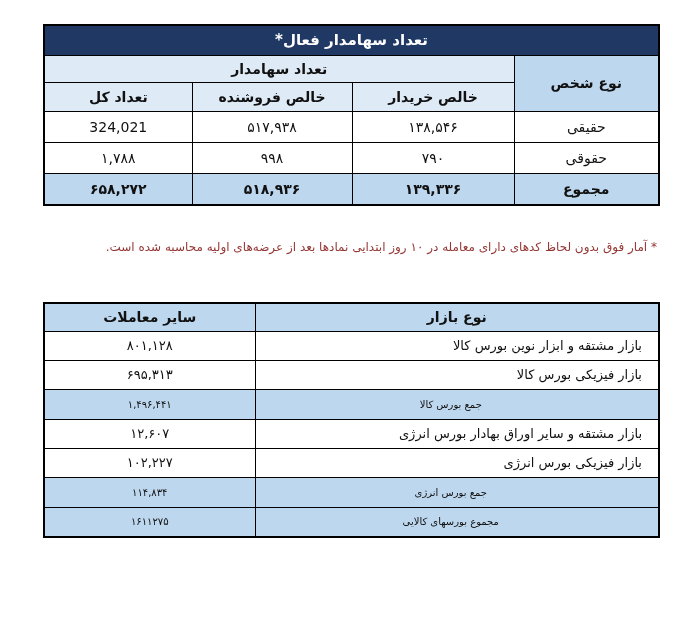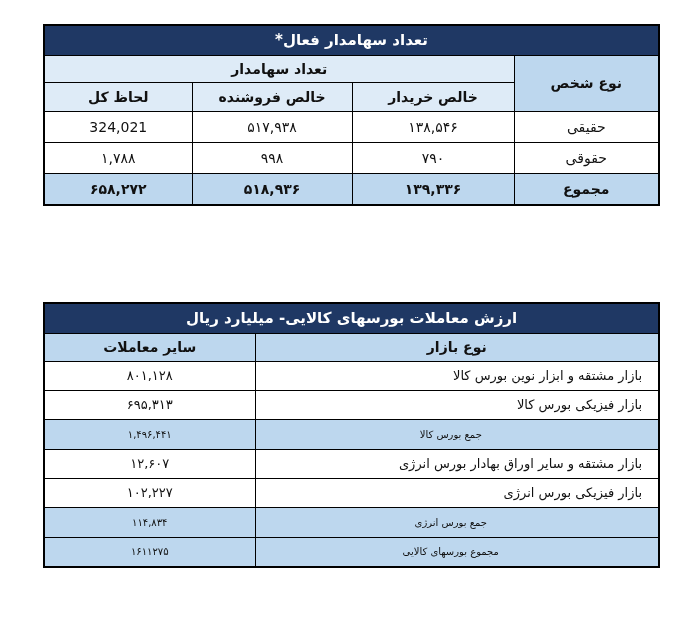--- a/index.html
+++ b/index.html
@@ -98,21 +98,21 @@
       <tr>
         <th class="title-cell" colspan="4">تعداد سهامدار فعال*</th>
       </tr>
       <tr>
         <th class="hdr person-hdr" rowspan="2">نوع شخص</th>
         <th class="hdr group-hdr" colspan="3">تعداد سهامدار</th>
       </tr>
       <tr>
         <th class="hdr sub-hdr">خالص خریدار</th>
         <th class="hdr sub-hdr">خالص فروشنده</th>
-        <th class="hdr sub-hdr">لحاظ کل</th>
+        <th class="hdr sub-hdr">تعداد کل</th>
       </tr>
     </thead>
     <tbody id="t1-body">
     <tr>
       <td>حقیقی</td>
       <td>۱۳۸,۵۴۶</td>
       <td>۵۱۷,۹۳۸</td>
       <td>324,021</td>
     </tr>
 
@@ -125,30 +125,28 @@
 
     <tr class="total-row">
       <td>مجموع</td>
       <td>۱۳۹,۳۳۶</td>
       <td>۵۱۸,۹۳۶</td>
       <td>۶۵۸,۲۷۲</td>
     </tr>
   </tbody>
   </table>
 
+  <p class="footnote">* آمار فوق بدون لحاظ کدهای دارای معامله در ۱۰ روز ابتدایی نمادها بعد از عرضه‌های اولیه محاسبه شده است.</p>
 
   <table class="tbl tbl2">
     <colgroup>
       <col style="width:404px">
       <col style="width:211px">
     </colgroup>
     <thead>
-      <tr>
-        <th class="title-cell" colspan="2">ارزش معاملات بورسهای کالایی- میلیارد ریال</th>
-      </tr>
       <tr>
         <th class="hdr col-hdr">نوع بازار</th>
         <th class="hdr col-hdr">سایر معاملات</th>
       </tr>
     </thead>
     <tbody id="t2-body">
     <tr>
       <td class="market">بازار مشتقه و ابزار نوین بورس کالا</td>
       <td class="value">۸۰۱,۱۲۸</td>
     </tr>

